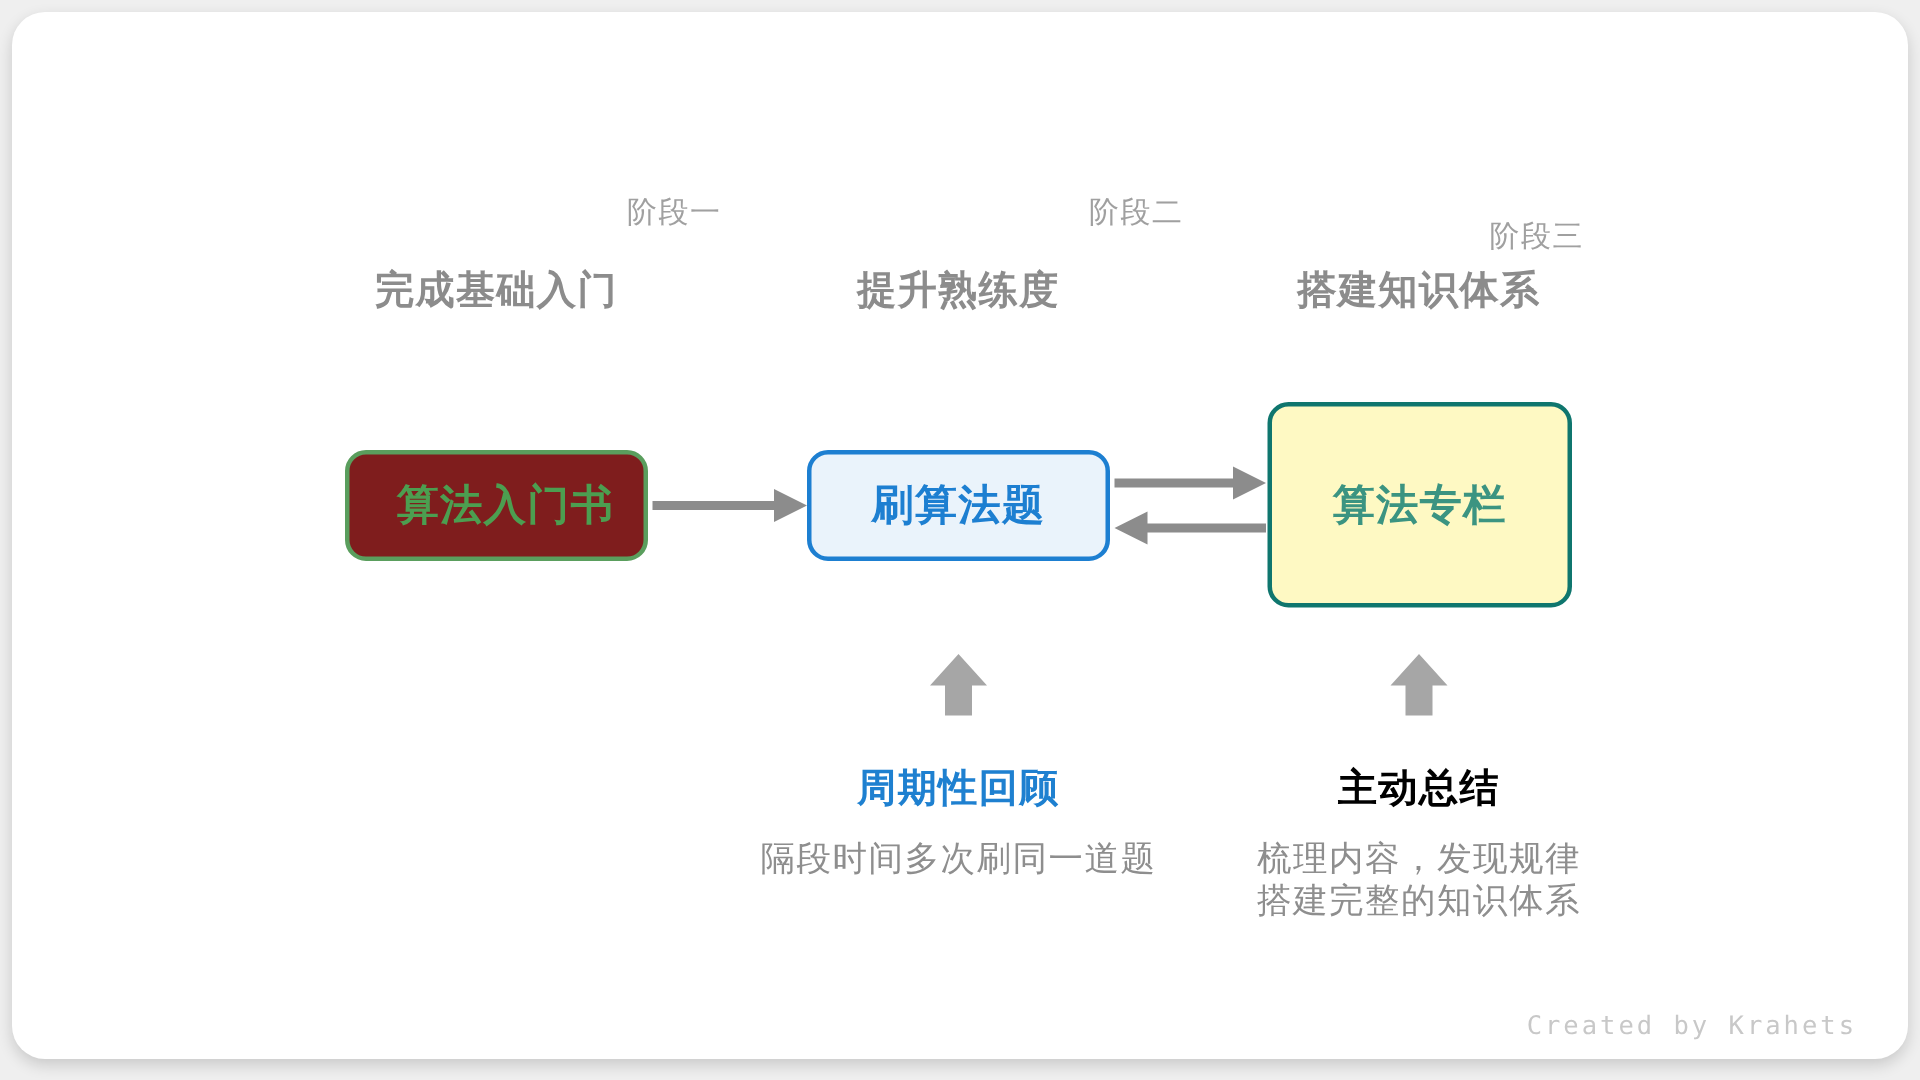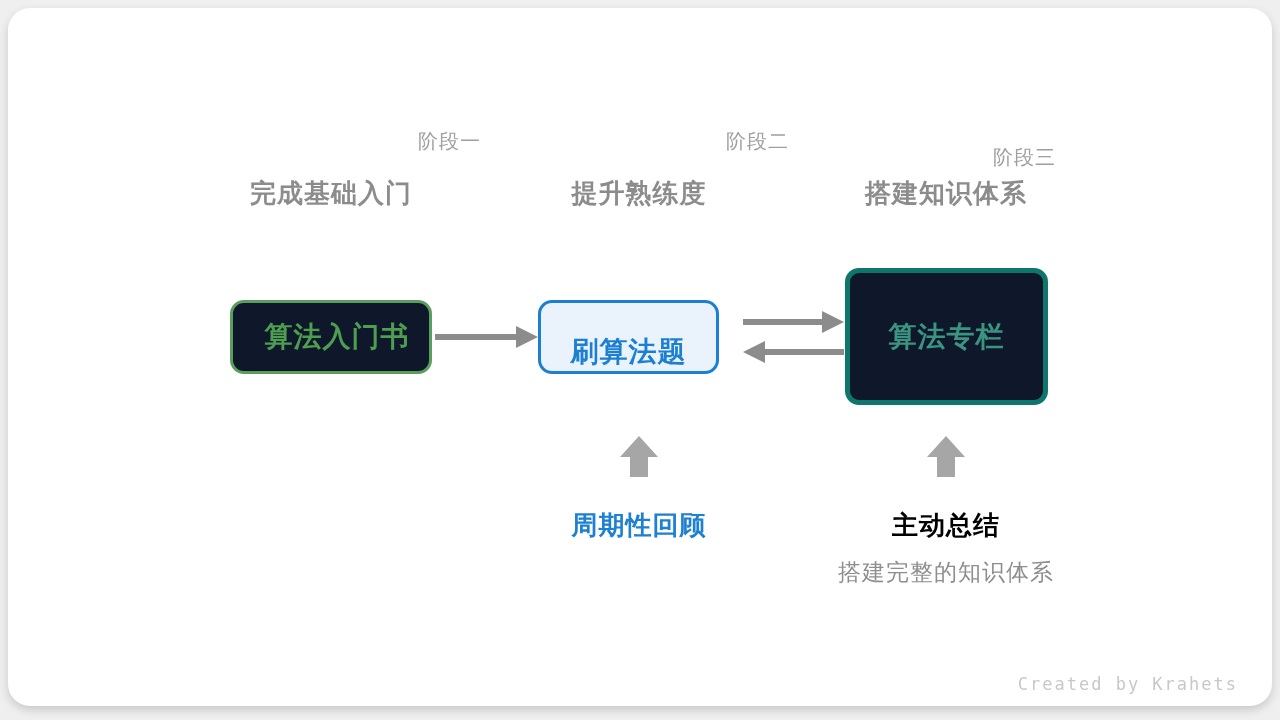--- a/index.html
+++ b/index.html
@@ -41,36 +41,35 @@
     display: flex;
     align-items: center;
     justify-content: center;
     border-radius: 14px;
     font-weight: bold;
     font-size: 28px;
     letter-spacing: 1px;
   }
   .node-1 {
     left: 230px; top: 300px; width: 202px; height: 74px;
-    background: #0f172a;
+    background: #7f1d1d;
     border: 3px solid #5a9e5d;
     color: #4c9e50;
     padding-left: 12px;
   }
   .node-2 {
-    left: 538px; top: 300px; width: 181px; height: 74px;
+    left: 538px; top: 300px; width: 202px; height: 74px;
     background: #eaf3fb;
     border: 3px solid #1d7fd1;
     color: #1d7fd1;
-    align-items: flex-end;
   }
   .node-3 {
     left: 845px; top: 268px; width: 203px; height: 137px;
-    background: #0f172a;
-    border: 5px solid #0f766e;
+    background: #fef9c3;
+    border: 3px solid #0f766e;
     color: #3b9481;
     flex-direction: column;
   }
   .node-3 .line { line-height: 37px; }
 
   
   svg.arrow-layer {
     position: absolute;
     left: 0; top: 0;
     width: 1280px; height: 720px;
@@ -147,20 +146,22 @@
     <polygon points="765,341 765,363 743,352" fill="#8c8c8c"></polygon>
   </g>
 
   <polygon points="620,457 639,436 658,457 648,457 648,477 630,477 630,457" fill="#a6a6a6"></polygon>
 
   <polygon points="927,457 946,436 965,457 955,457 955,477 937,477 937,457" fill="#a6a6a6"></polygon>
 </svg>
 
 <div class="abs annotation-title blue" style="left:489px; top:508px;">周期性回顾</div>
 <div class="abs annotation-desc" style="left:459px; top:558px;">
+  <div>隔段时间多次刷同一道题</div>
 </div>
 
 <div class="abs annotation-title green" style="left:796px; top:508px;">主动总结</div>
 <div class="abs annotation-desc" style="left:766px; top:558px;">
+  <div>梳理内容，发现规律</div>
   <div>搭建完整的知识体系</div>
 </div>
 
 <div class="abs credit">Created by Krahets</div>
 
 </body></html>

